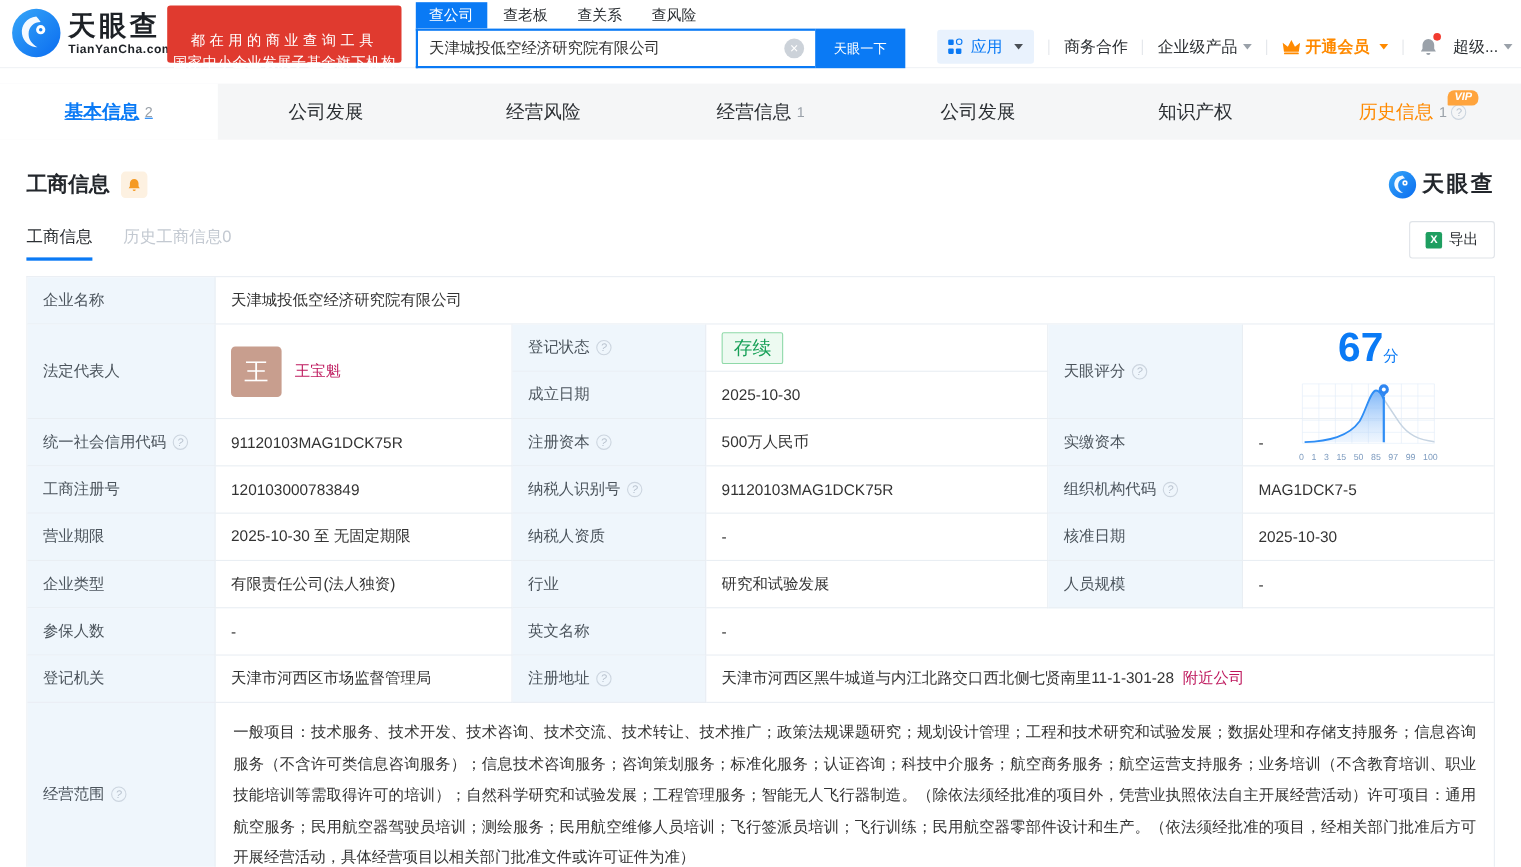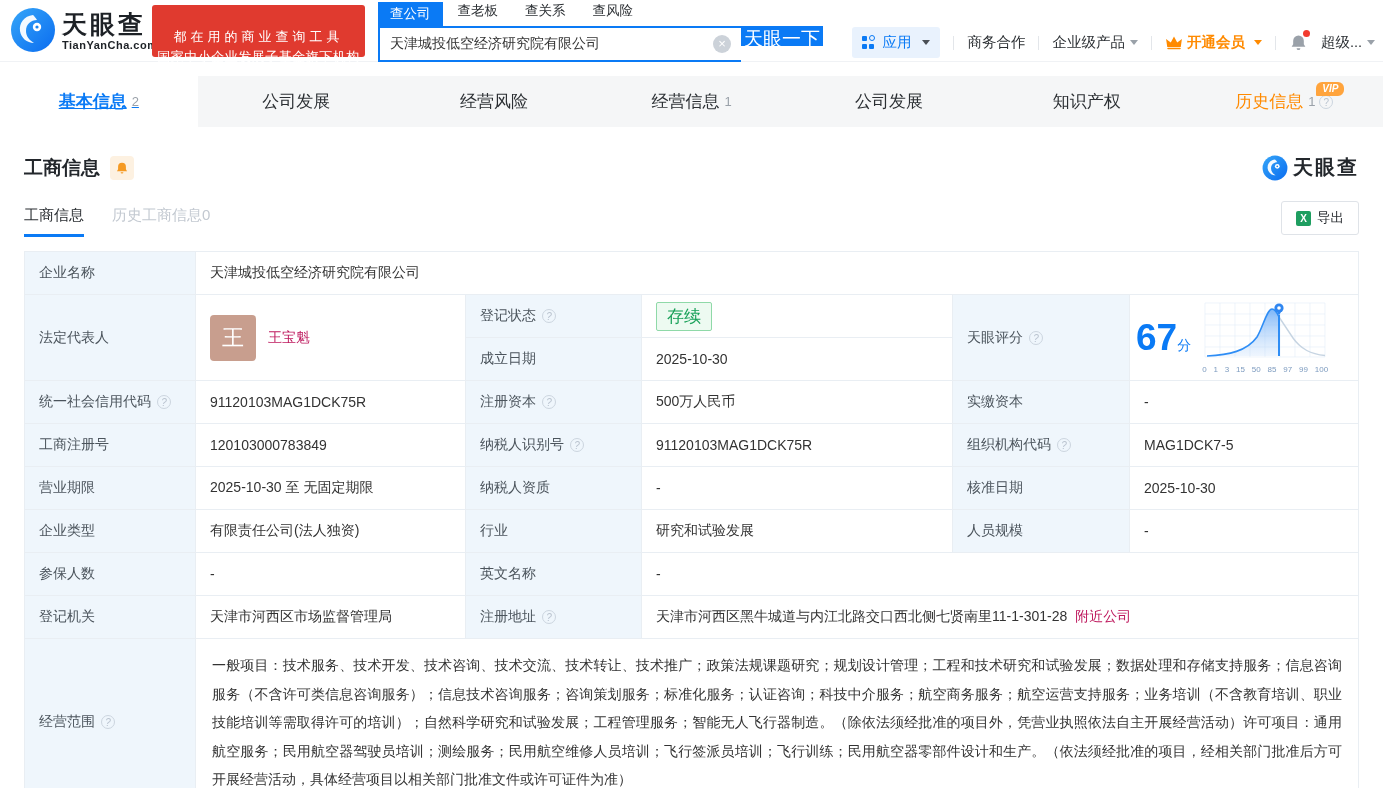--- a/index.html
+++ b/index.html
@@ -12,30 +12,30 @@
   .logo-icon { width:46px; height:46px; }
   .logo-text { margin-left:6px; }
   .logo-cn { font-size:25px; font-weight:bold; color:#1d2126; letter-spacing:3px; line-height:30px;}
   .logo-en { font-size:11px; font-weight:bold; color:#1d2126; letter-spacing:.5px; }
   .promo { position:absolute; left:152px; top:5px; width:213px; height:52px; background:#e03a2f;
     border-radius:3px; color:#fff; font-size:13px; text-align:center; padding-top:22px; line-height:20px; }
   .promo-l1 { letter-spacing:4px; }
   .promo-l2 { letter-spacing:.5px; }
 
   .searchbox { position:absolute; left:378px; top:2px; }
-  .stabs { display:flex; align-items:flex-start; height:24px;font-family:Liberation Serif, serif; }
+  .stabs { display:flex; align-items:center; height:24px;font-family:Liberation Serif, serif; }
   .stab { font-size:13.5px; color:#2b2f33; margin-right:27px; cursor:pointer; }
   .stab.active { background:#0a7af5; color:#fff; padding:3px 12px; margin-right:15px; }
   .srow { display:flex; margin-top:0; }
   .sinput-wrap { position:relative; width:363px; }
   .sinput { width:363px; height:36px; border:2px solid #0a7af5; border-right:none; outline:none;
     padding:0 34px 0 10px; font-size:14px; color:#333; font-family:inherit; }
   .sclear { position:absolute; right:10px; top:9px; width:18px; height:18px; border-radius:50%;
     background:#ccd2d9; color:#fff; font-size:13px; line-height:18px; text-align:center; cursor:pointer; }
-  .sbtn { width:82px; height:20px; background:#0a7af5; color:#fff; border:none; font-size:19px;
+  .sbtn { width:82px; height:36px; background:#0a7af5; color:#fff; border:none; font-size:12px;
     cursor:pointer; font-family:inherit; }
 
   .hmenu { position:absolute; right:8px; top:27px; display:flex; align-items:center; gap:13px; font-size:14.5px; }
   .apps-chip { display:flex; align-items:center; gap:6px; background:#e9f2fd; border-radius:3px;
     padding:6px 10px; cursor:pointer; }
   .grid-icon { display:flex; flex-wrap:wrap; width:14px; height:14px; gap:2px; }
   .grid-icon i { width:5px; height:5px; background:#0a7af5; border-radius:1px; }
   .grid-icon i.o { background:transparent; border:1.5px solid #0a7af5; border-radius:50%; width:6px; height:6px; margin:-0.5px;}
   .apps-label { color:#0a7af5; }
   .hitem { display:flex; align-items:center; color:#2b2f33; cursor:pointer; text-decoration:none; }
@@ -89,21 +89,21 @@
   .r2 { grid-template-rows:43px 43px; }
   .badge { display:inline-block; padding:2px 10px; border:1px solid #8fd9a8; background:#edfaf1;
     color:#18a058; border-radius:2px; font-size:17px; }
   .avatar { width:46px; height:46px; background:#c89e8e; color:#fff; border-radius:4px; font-size:22px;
     display:flex; align-items:center; justify-content:center; cursor:pointer; flex:none; }
   .link { color:#be185d; text-decoration:none; cursor:pointer; }
   .rep-name { margin-left:12px; }
   .scope-cell { display:block; padding:12px 16px; line-height:28.5px; text-align:justify; }
   .addr-link { margin-left:8px; white-space:nowrap; }
 
-  .score-cell { justify-content:flex-start; gap:10px; padding:0 6px; }
+  .score-cell { justify-content:space-between; gap:10px; padding:0 6px;flex-direction:column; }
   .score-num { color:#0a7af5; white-space:nowrap; }
   .score-n { font-size:37px; font-weight:bold; }
   .score-u { font-size:14px; }
   .score-chart { width:128px; }
   .axis { display:flex; justify-content:space-between; font-size:8px; color:#7d9bbf; padding:1px 1px 0; }
 </style>
 </head>
 <body>
 
 <header class="topbar">

